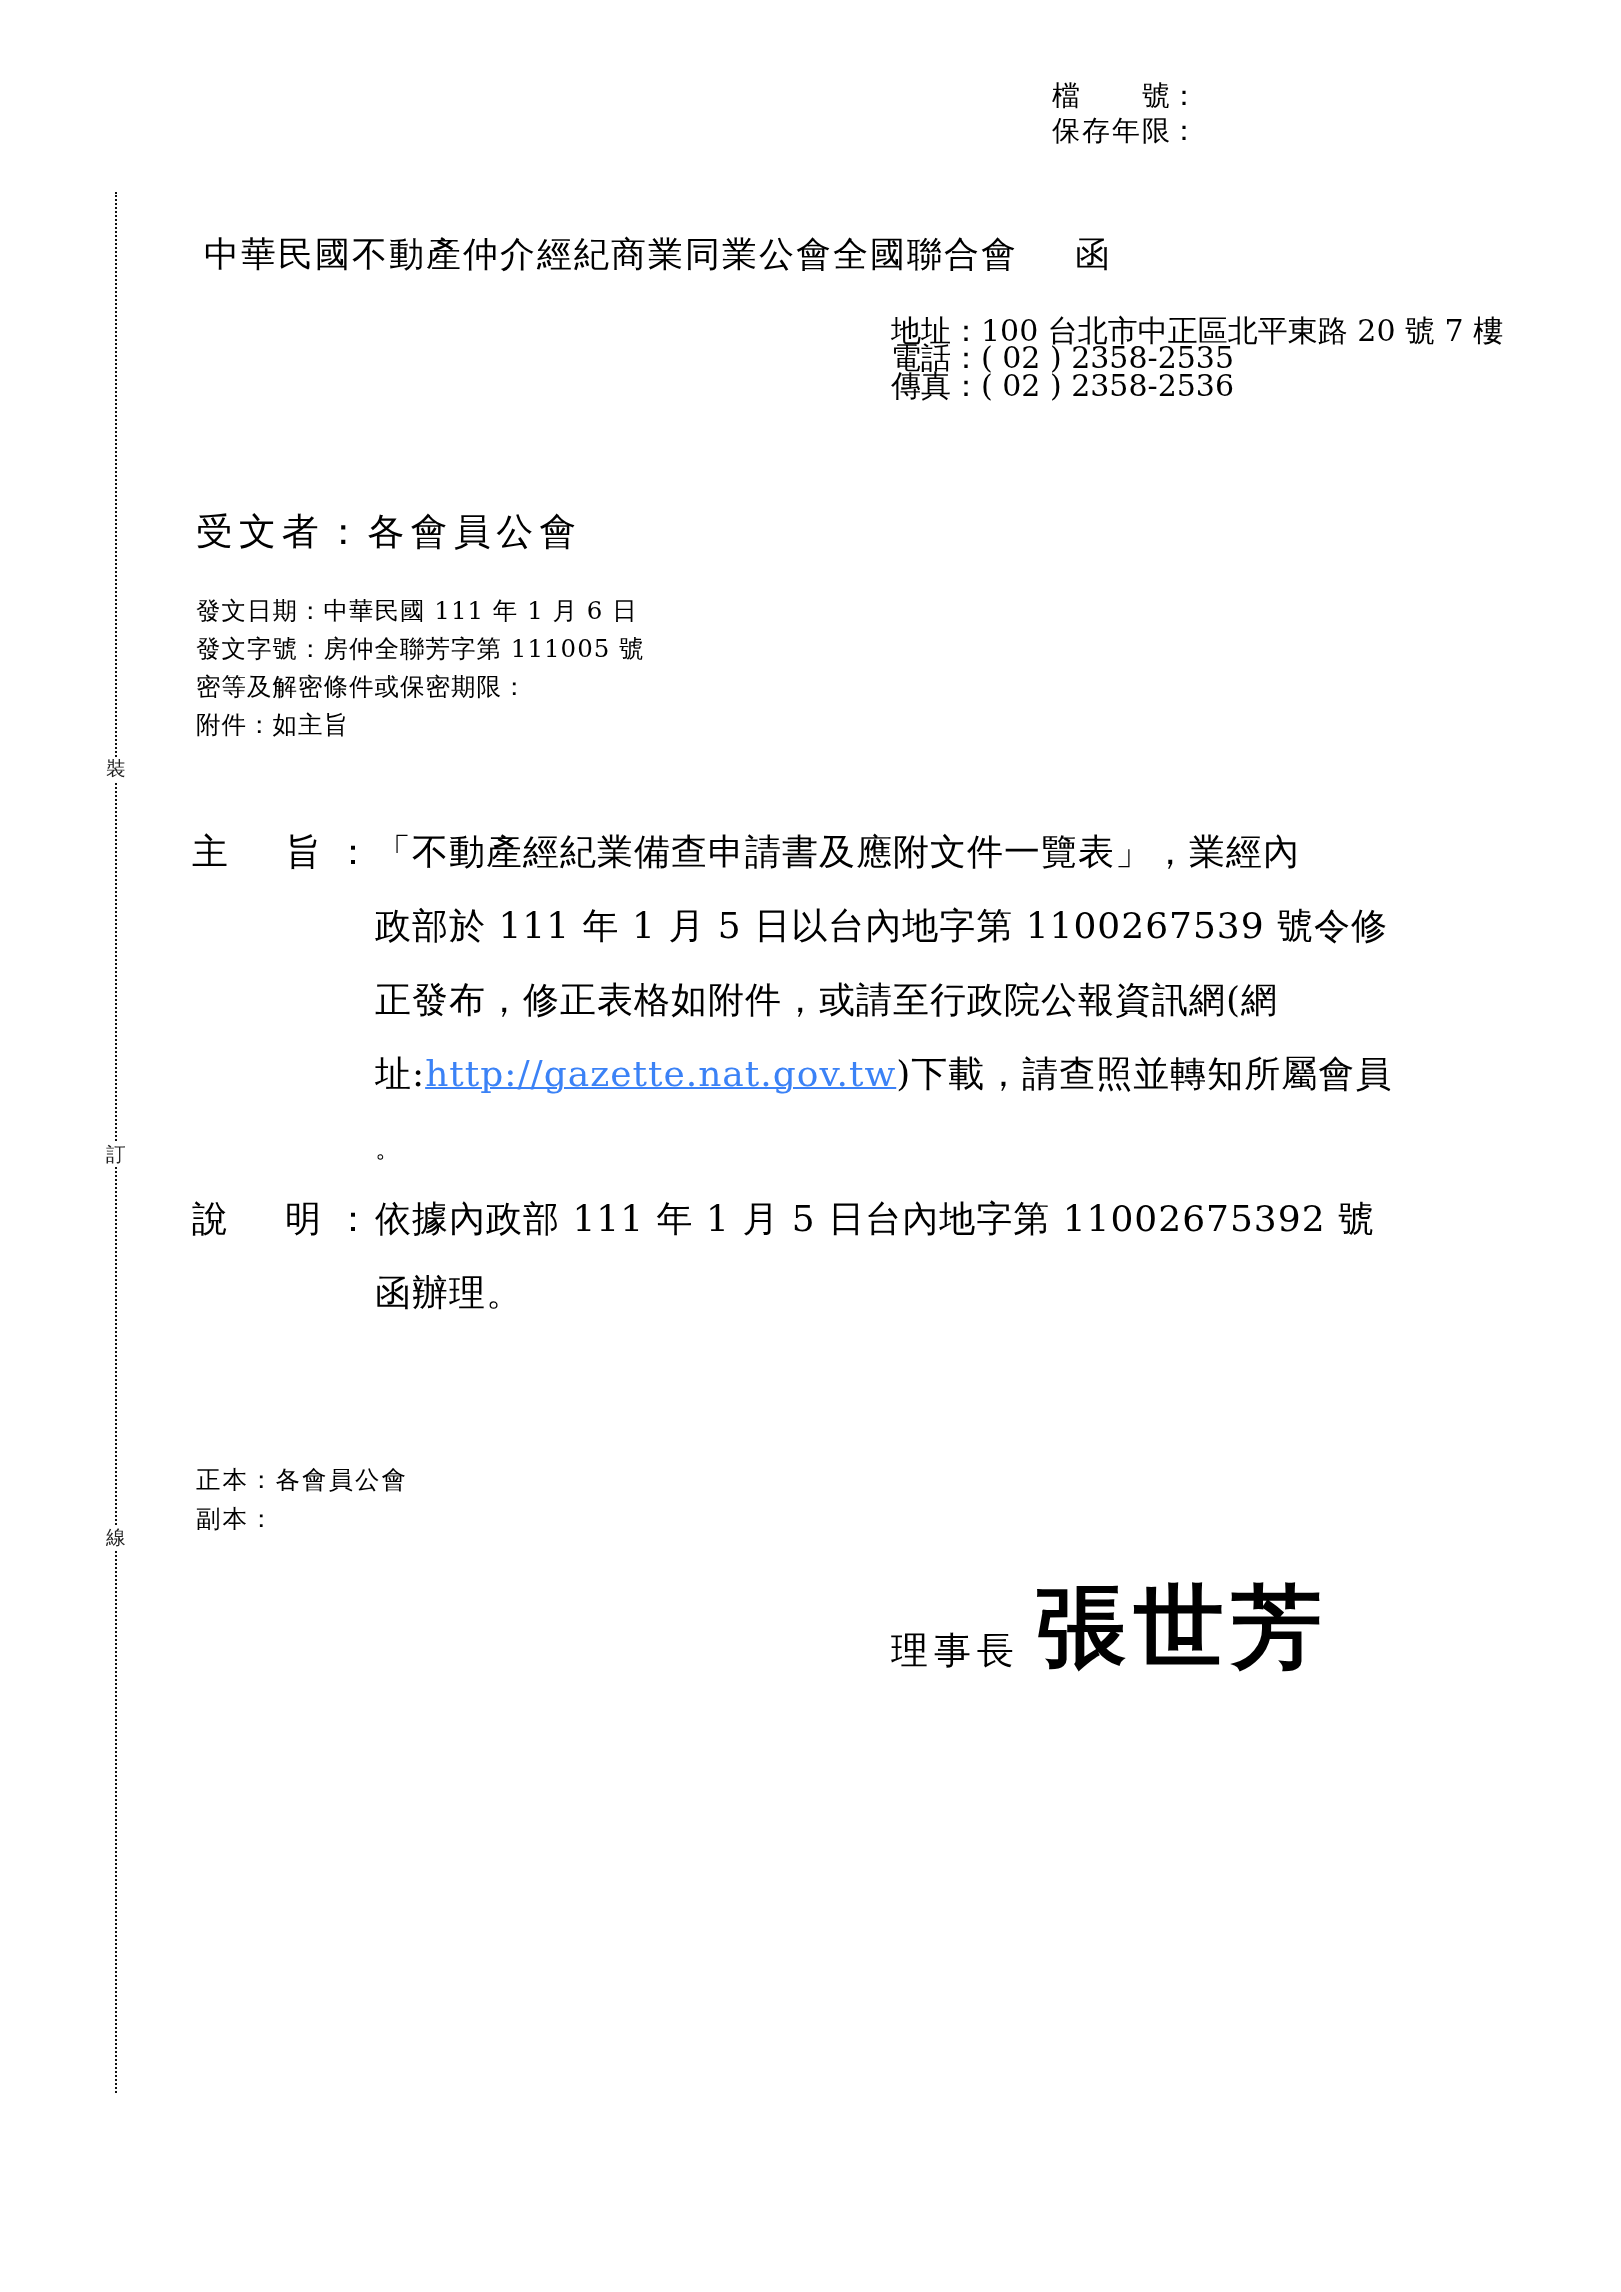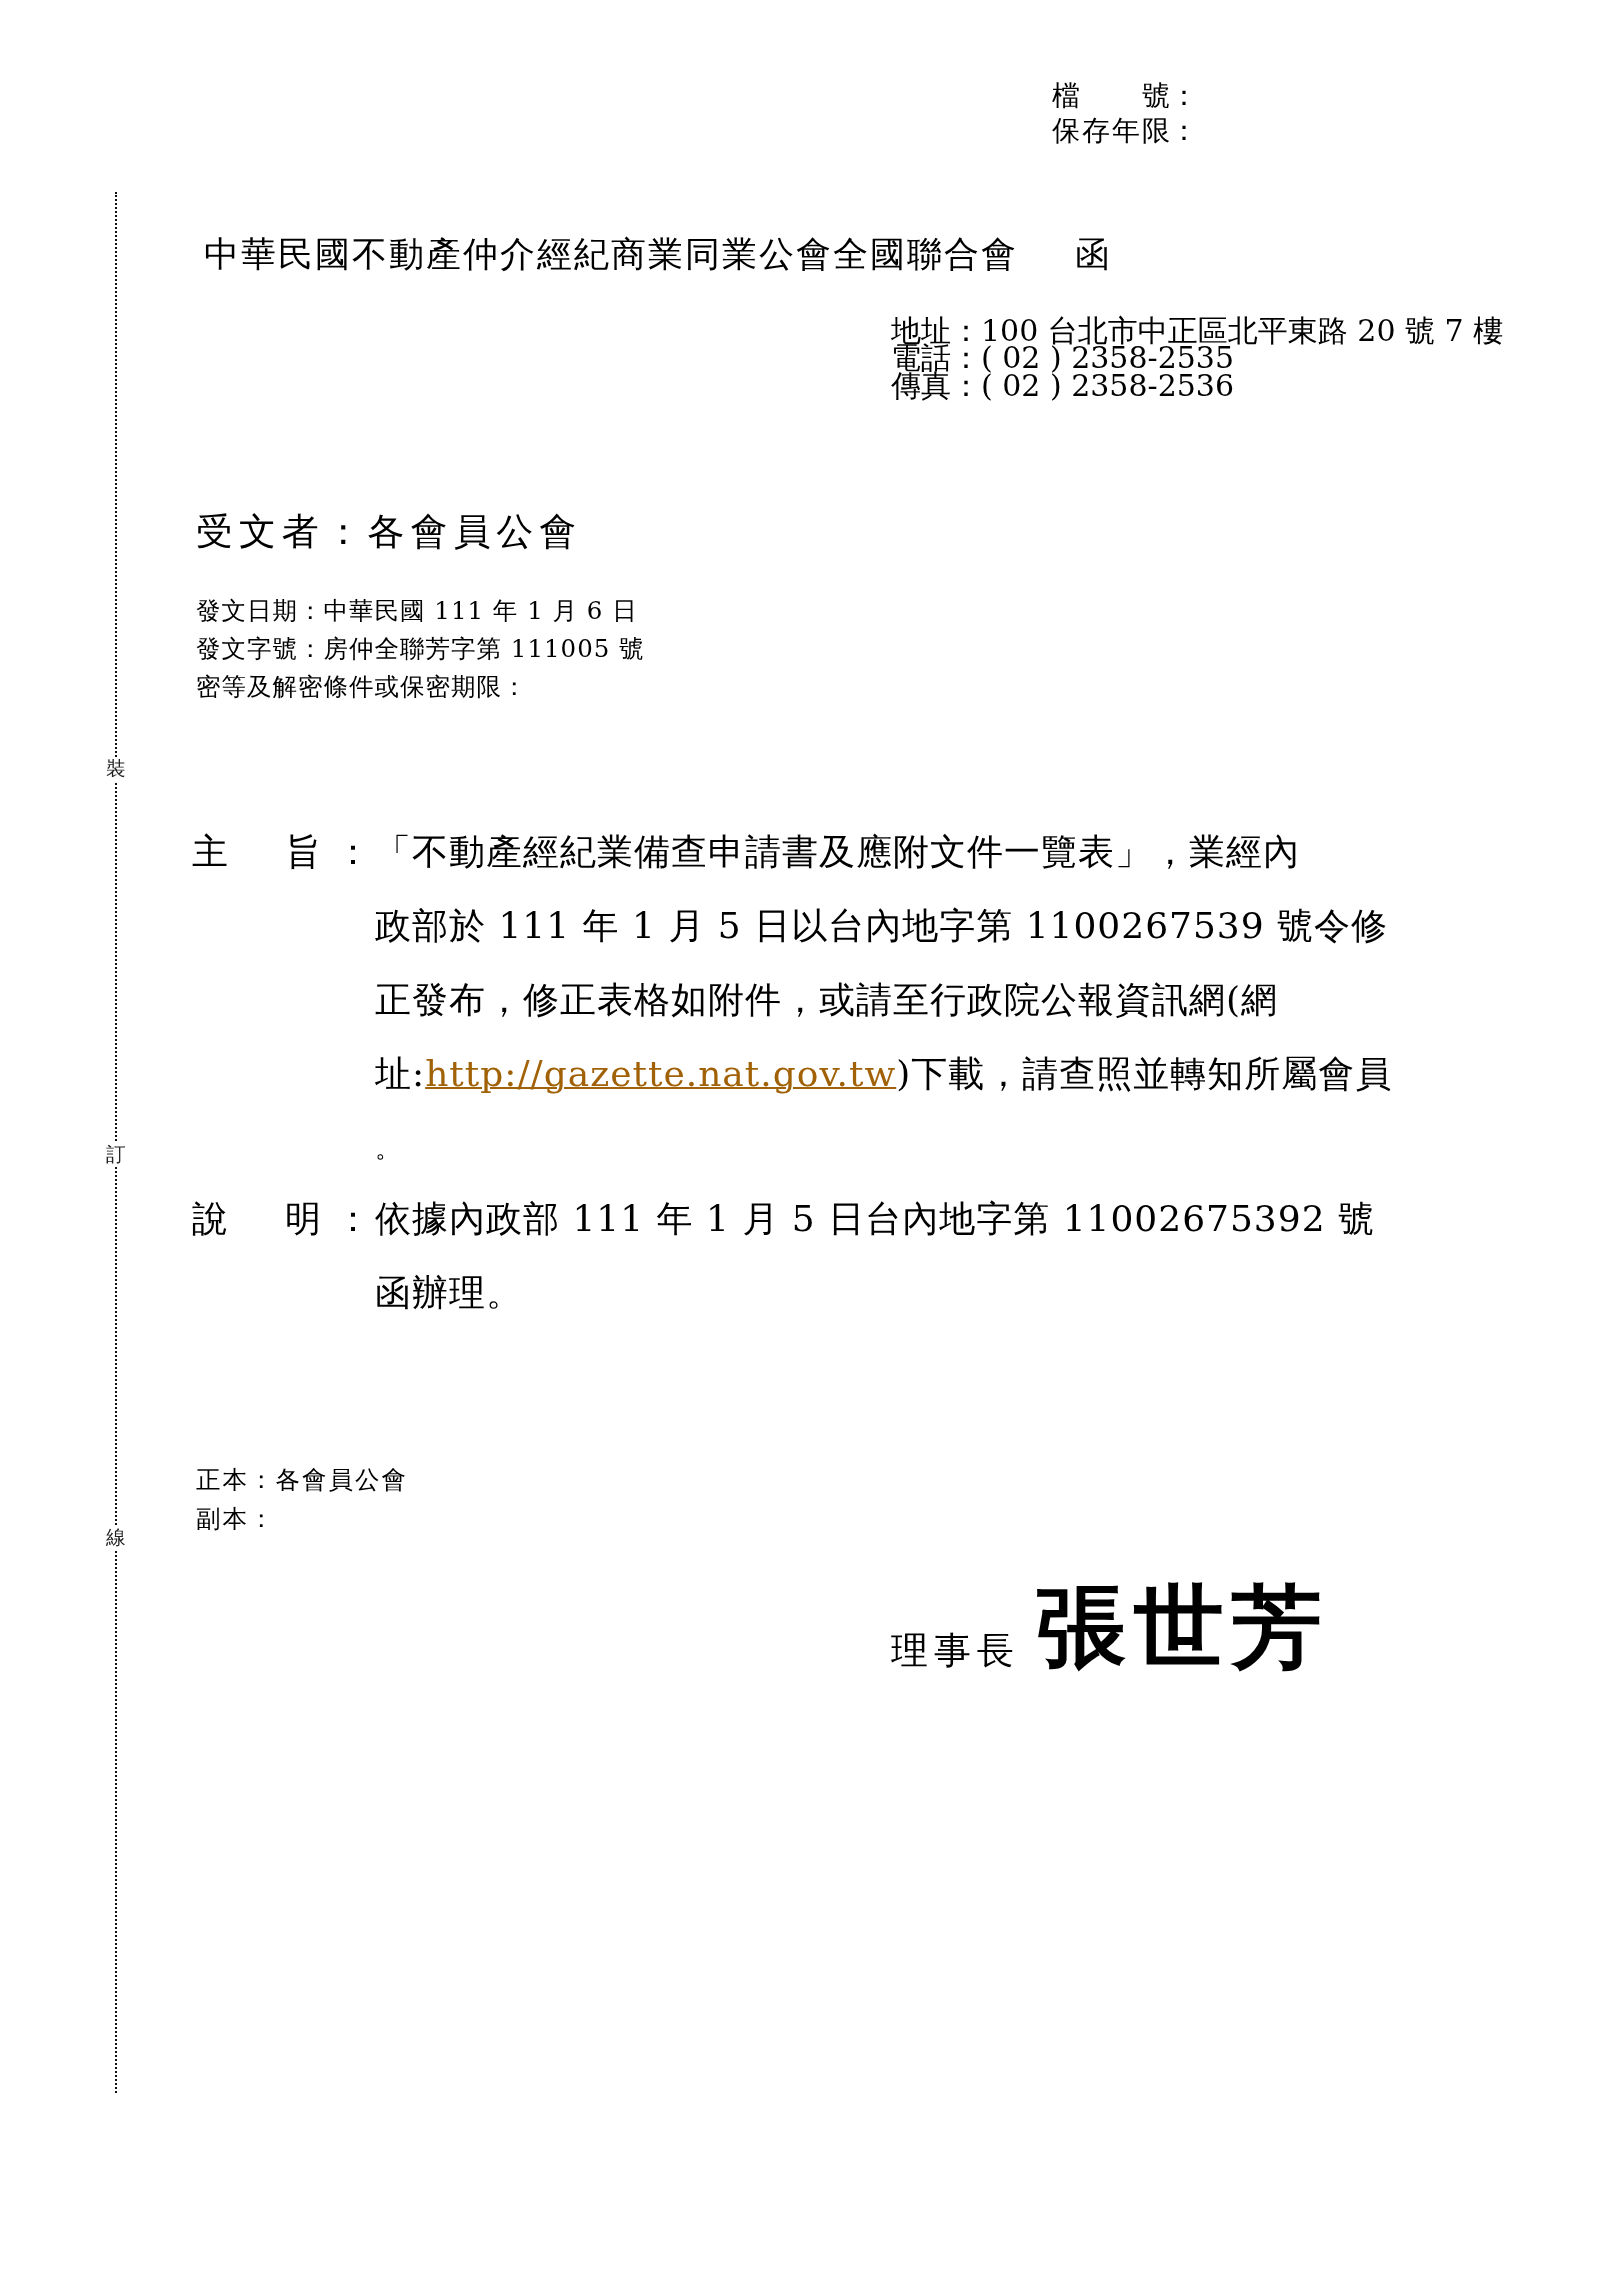--- a/index.html
+++ b/index.html
@@ -103,21 +103,21 @@
     .para .label .k1 { width: 39px; }
     .para .label .k2 { width: 39px; margin-left: 43px; }
     .para .label .colon { width: 33px; }
     .para .text {
       margin-left: 174px;
       white-space: normal;
       word-break: break-all;
     }
     .para .text .indent-line { display: block; margin-left: 9px; }
     .link {
-      color: #a16207;
+      color: #3b82f6;
       text-decoration: underline;
       text-decoration-thickness: 2px;
     }
 
     
     .dist {
       left: 196px;
       top: 1460px;
       font-size: 24.5px;
       line-height: 39px;
@@ -174,20 +174,21 @@
 </div>
 
 <div class="abs recipient">
   <span>受文者：</span><span>各會員公會</span>
 </div>
 
 <div class="abs meta">
   <div>發文日期：中華民國 111 年 1 月 6 日</div>
   <div>發文字號：房仲全聯芳字第 111005 號</div>
   <div>密等及解密條件或保密期限：</div>
+  <div>附件：如主旨</div>
 </div>
 
 <div class="para" style="top:815px;">
   <div class="label">
     <span class="k1">主</span>
     <span class="k2">旨</span>
     <span class="colon">：</span>
   </div>
   <div class="text">
     <span class="indent-line">「不動產經紀業備查申請書及應附文件一覽表」，業經內</span>

